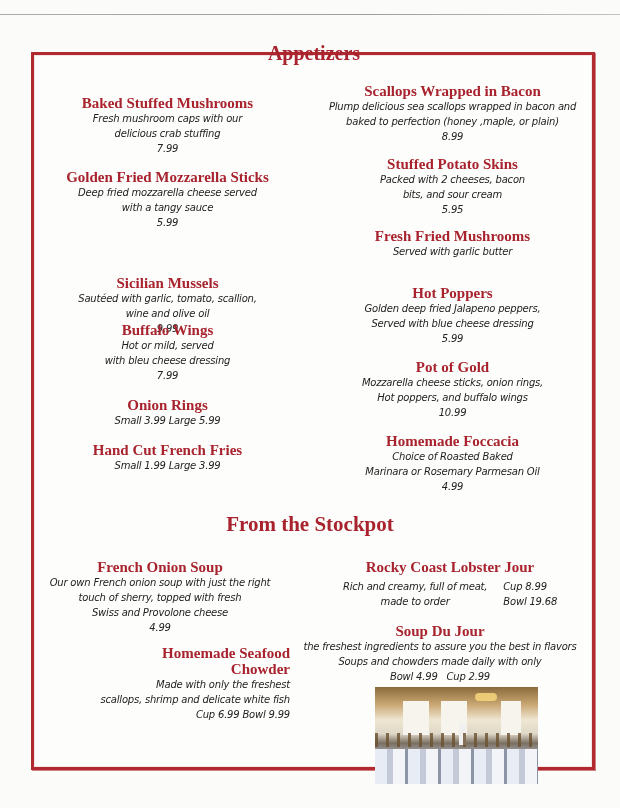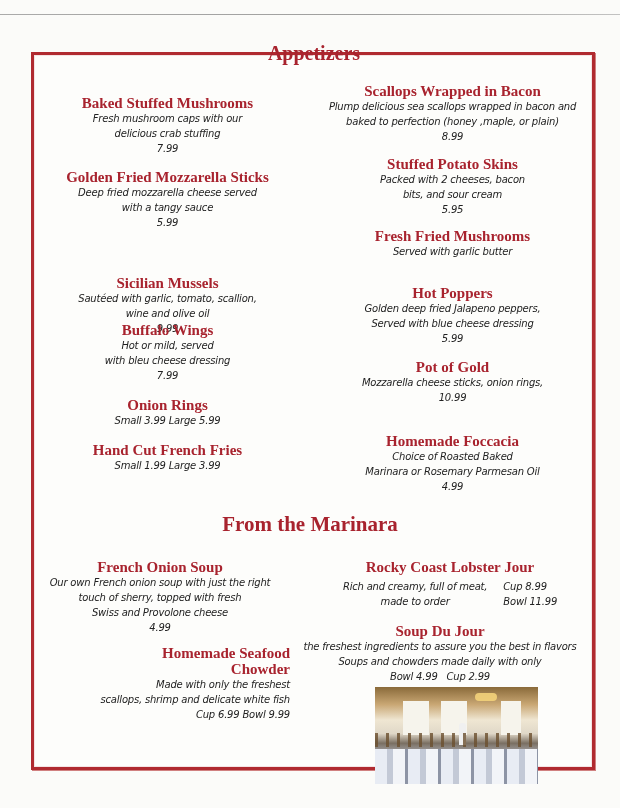--- a/index.html
+++ b/index.html
@@ -115,31 +115,32 @@
 <div class="item" style="left:320px; top:285px; width:265px;">
   <div class="item-name">Hot Poppers</div>
   <div class="item-desc">Golden deep fried Jalapeno peppers,</div>
   <div class="item-desc">Served with blue cheese dressing</div>
   <div class="item-price">5.99</div>
 </div>
 
 <div class="item" style="left:320px; top:359px; width:265px;">
   <div class="item-name">Pot of Gold</div>
   <div class="item-desc">Mozzarella cheese sticks, onion rings,</div>
+  <div class="item-desc">Hot poppers, and buffalo wings</div>
   <div class="item-price">10.99</div>
 </div>
 
 <div class="item" style="left:320px; top:433px; width:265px;">
   <div class="item-name">Homemade Foccacia</div>
   <div class="item-desc">Choice of  Roasted Baked</div>
   <div class="item-desc">Marinara or Rosemary Parmesan  Oil</div>
   <div class="item-price">4.99</div>
 </div>
 
-<div class="title" style="left:180px; top:512px; width:260px; font-size:21px;">From the Marinara</div>
+<div class="title" style="left:180px; top:512px; width:260px; font-size:21px;">From the Stockpot</div>
 
 <div class="item" style="left:30px; top:559px; width:260px;">
   <div class="item-name">French Onion Soup</div>
   <div class="item-desc">Our own French onion soup with just the right</div>
   <div class="item-desc">touch of sherry, topped with fresh</div>
   <div class="item-desc">Swiss and Provolone cheese</div>
   <div class="item-price">4.99</div>
 </div>
 
 <div class="item" style="left:30px; top:645px; width:260px;text-align:right;">
@@ -149,21 +150,21 @@
   <div class="item-desc">scallops, shrimp and delicate white fish</div>
   <div class="item-price">Cup 6.99 Bowl 9.99</div>
 </div>
 
 <div class="item" style="left:310px; top:559px; width:280px;">
   <div class="item-name">Rocky Coast Lobster Jour</div>
   <div class="price-table">
     <div class="item-desc">Rich and creamy, full of meat,</div>
     <div class="item-price right">Cup 8.99</div>
     <div class="item-desc">made to order</div>
-    <div class="item-price right">Bowl 11.99</div>
+    <div class="item-price right">Bowl 19.68</div>
   </div>
 </div>
 
 <div class="item" style="left:290px; top:623px; width:300px;">
   <div class="item-name">Soup Du Jour</div>
   <div class="item-desc">the freshest  ingredients  to assure you the best in flavors</div>
   <div class="item-desc">Soups and chowders made daily with only</div>
   <div class="item-price" style="white-space:pre;">Bowl 4.99   Cup 2.99</div>
 </div>
 

